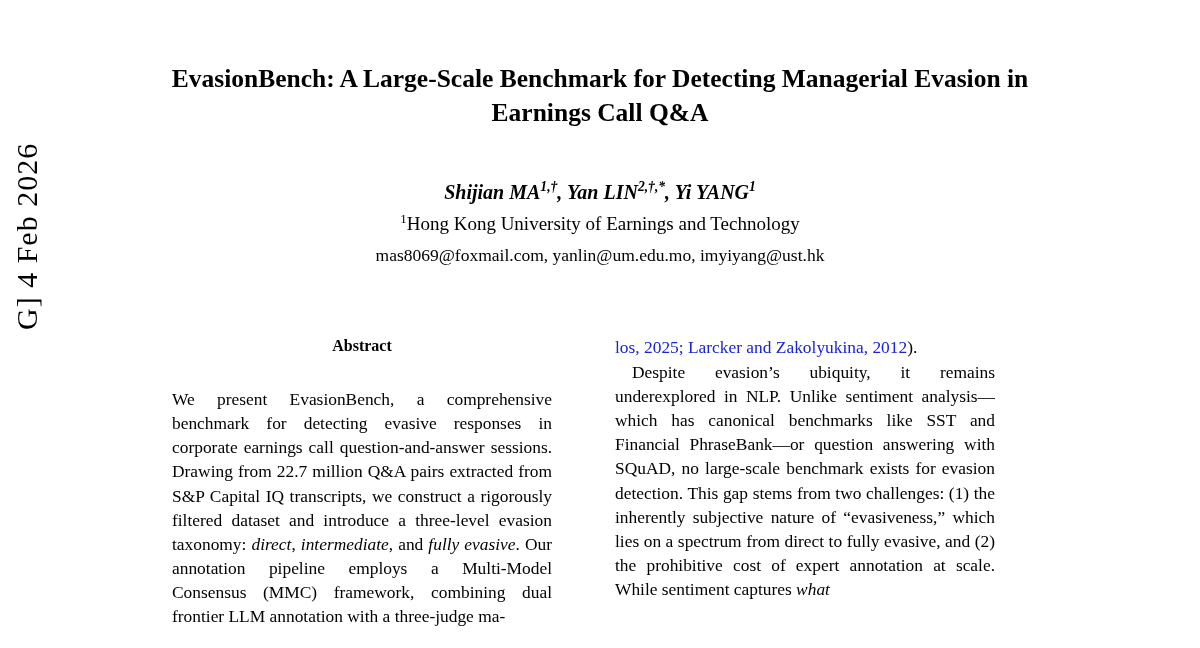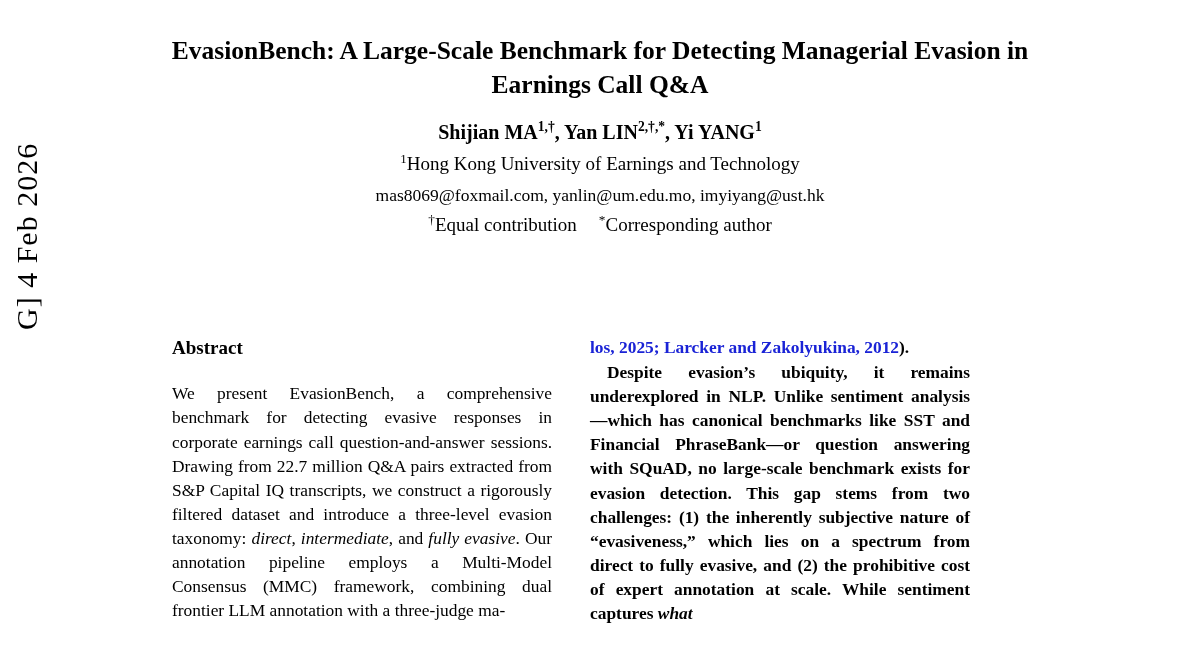--- a/index.html
+++ b/index.html
@@ -34,35 +34,36 @@
   .page {
     position: absolute;
     left: 0; top: 0;
     width: 1200px;
     height: 648px;
   }
 
   .title-block {
     position: absolute;
     left: 170px;
-    top: 34px;
+    top: 62px;
     width: 860px;
     text-align: center;
   }
   .paper-title {
     font-size: 25.5px;
     font-weight: bold;
     line-height: 1.32;
     margin: 0;
   }
 
   .authors {
-    margin-top: 18px;
+    margin-top: 50px;
     font-size: 20px;
     font-weight: bold;
+    font-style: italic;
   }
   .authors sup { font-weight: bold; font-size: 0.68em; }
 
   .affil {
     font-size: 19px;
     line-height: 1.45;
     margin-top: 6px;
   }
   .affil sup { font-size: 0.68em; }
 
@@ -90,26 +91,27 @@
   }
   .col {
     position: absolute;
     top: 0;
     width: 380px;
     font-size: 17.4px;
     line-height: 1.385;
     text-align: justify;
   }
   .col-left { left: 172px; }
-  .col-right { left: 590px; font-weight: bold; }
+  .col-right { left: 615px; }
 
   .abstract-head {
-    font-size: 19px;
+    text-align: center;
+    font-size: 16px;
     font-weight: bold;
-    margin: 0 0 20px 0;
+    margin: 0 0 30px 0;
   }
 
   .col p {
     margin: 0;
     text-indent: 0;
   }
   .col p + p { margin-top: 1px; text-indent: 17px; }
 
   .cite { color: #1a23d6; }
   .b { font-weight: normal; }
@@ -128,23 +130,20 @@
     <div class="authors">
       <span>Shijian MA</span><sup>1,†</sup>, <span>Yan LIN</span><sup>2,†,*</sup>, <span>Yi YANG</span><sup>1</sup>
     </div>
 
     <div class="affil">
       <sup>1</sup><span>Hong Kong University of Earnings and Technology</span>
     </div>
 
     <div class="emails">mas8069@foxmail.com, yanlin@um.edu.mo, imyiyang@ust.hk</div>
 
-    <div class="contrib">
-      <sup>†</sup><span>Equal contribution</span><span class="gap"></span><sup>*</sup><span>Corresponding author</span>
-    </div>
   </div>
 
   <div class="columns">
 
     <div class="col col-left">
       <div class="abstract-head">Abstract</div>
       <p><span>We present </span><span class="b">EvasionBench</span><span>, a comprehensive benchmark for detecting evasive responses in corporate earnings call question-and-answer sessions. Drawing from 22.7 million Q&amp;A pairs extracted from S&amp;P Capital IQ transcripts, we construct a rigorously filtered dataset and introduce a three-level evasion taxonomy: </span><span class="i">direct</span><span>, </span><span class="i">intermediate</span><span>, and </span><span class="i">fully evasive</span><span>. Our annotation pipeline employs a Multi-Model Consensus (MMC) framework, combining dual frontier LLM annotation with a three-judge ma-</span></p>
     </div>
 
     <div class="col col-right">

